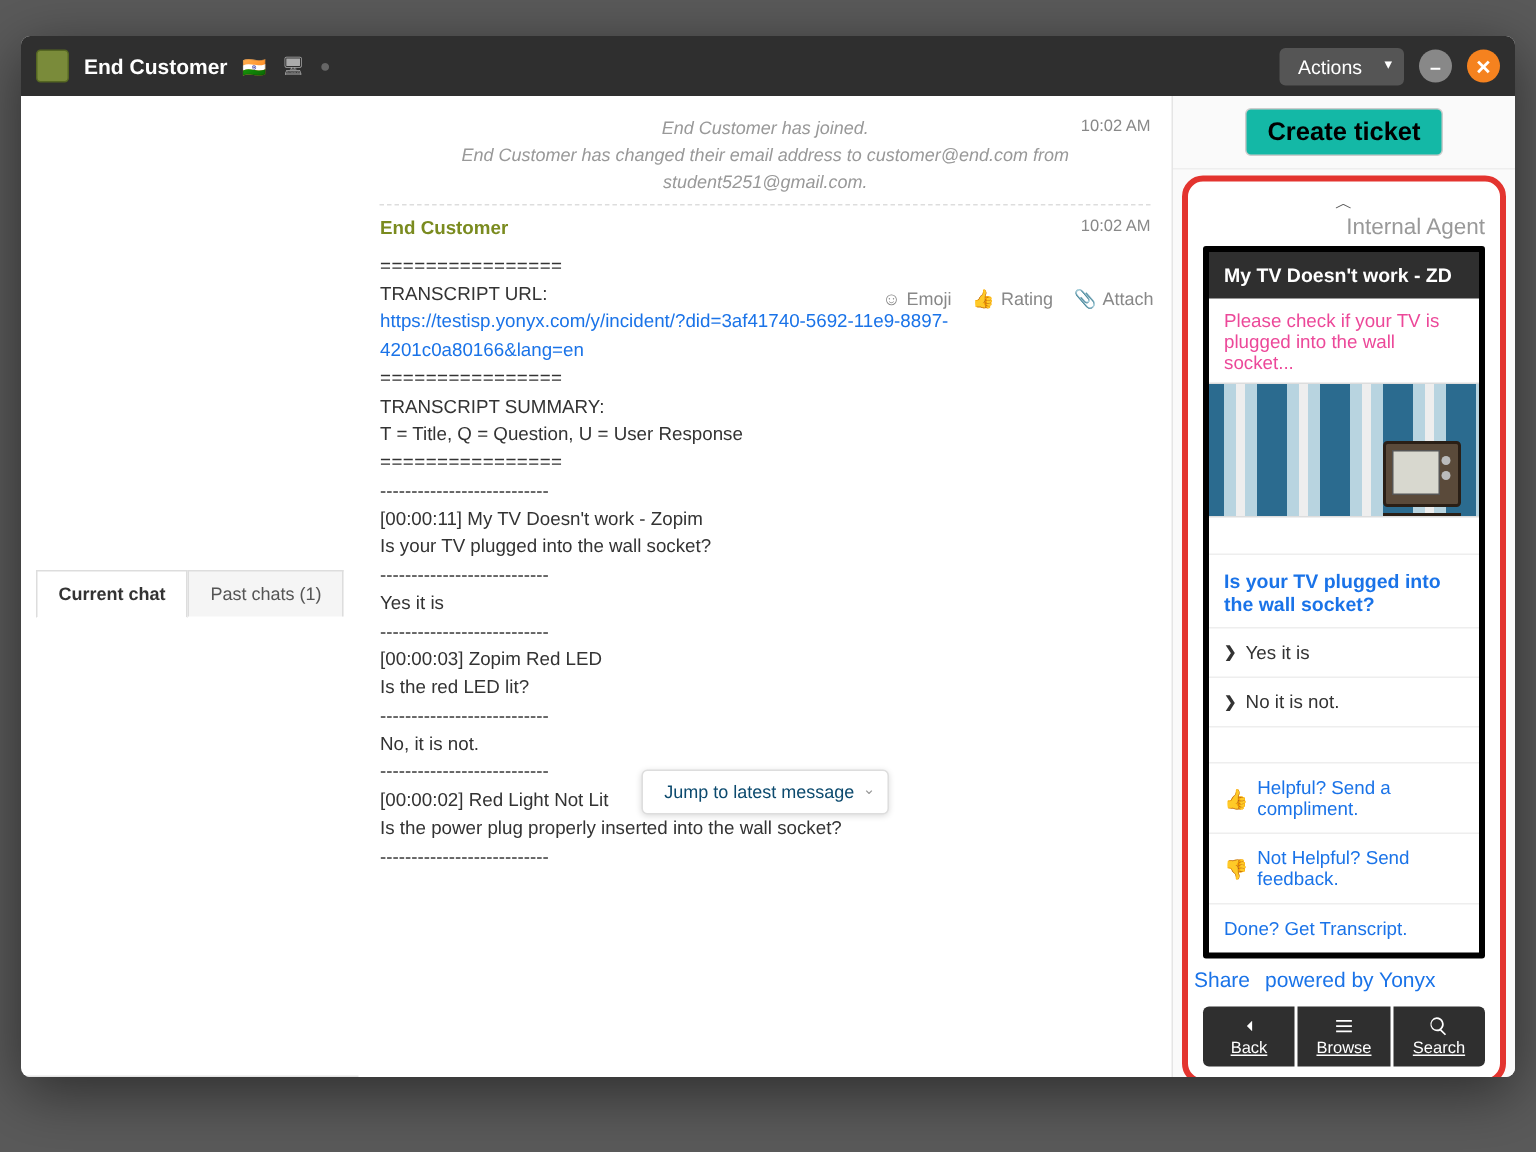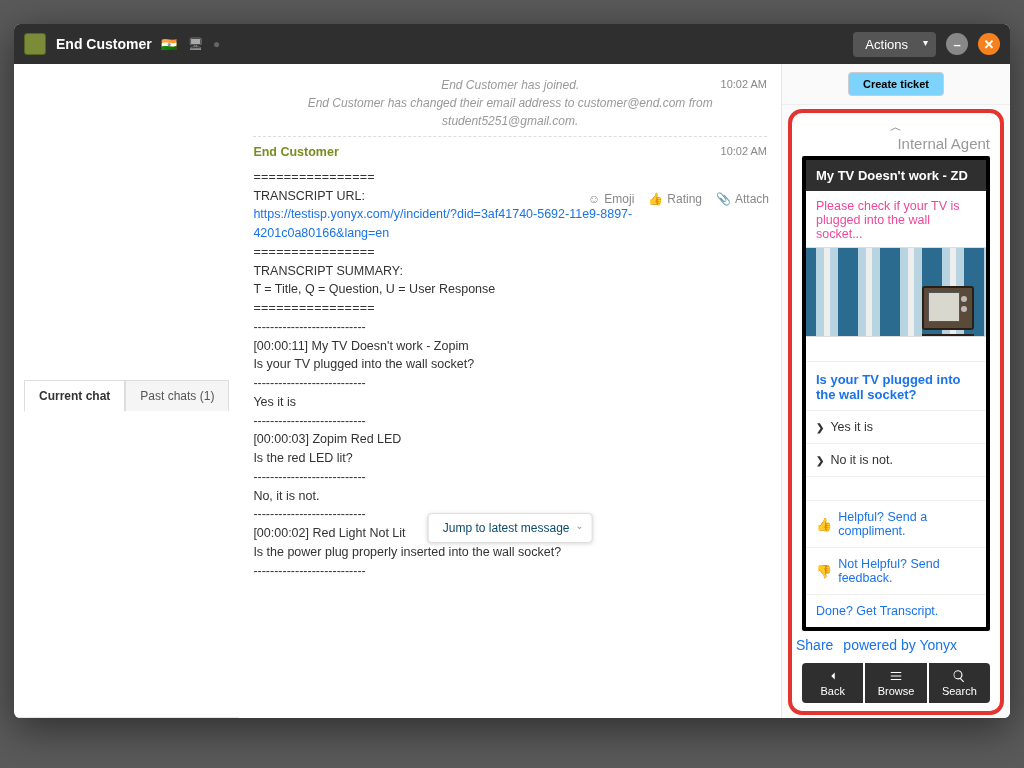--- a/index.html
+++ b/index.html
@@ -201,25 +201,25 @@
   flex-direction: column;
   background: #fafafa;
 }
 .create-ticket-row {
   padding: 8px 12px;
   display: flex;
   justify-content: center;
   border-bottom: 1px solid #eee;
 }
 .create-ticket-btn {
-  background: #7dd3fc;
+  background: #14b8a6;
   border: 1px solid #ccc;
   border-radius: 4px;
   padding: 5px 14px;
-  font-size: 11px;
+  font-size: 17px;
   font-weight: 600;
   cursor: pointer;
 }
 .red-box {
   border: 4px solid #e3342f;
   border-radius: 14px;
   margin: 4px 6px 8px 6px;
   flex: 1;
   display: flex;
   flex-direction: column;
@@ -356,20 +356,21 @@
   color: #fff;
   border: none;
   flex: 1;
   padding: 6px 0;
   font-size: 11px;
   cursor: pointer;
   display: flex;
   flex-direction: column;
   align-items: center;
   gap: 2px;
+  text-decoration: underline;
 }
 .kb-nav .nav-btn svg { width: 14px; height: 14px; fill: #fff; }
 .kb-nav .nav-btn:first-child { border-radius: 4px 0 0 4px; }
 .kb-nav .nav-btn:last-child { border-radius: 0 4px 4px 0; }
 .thumb { font-size: 13px; }
 </style>
 </head>
 <body>
 
 <div class="backdrop"></div>

